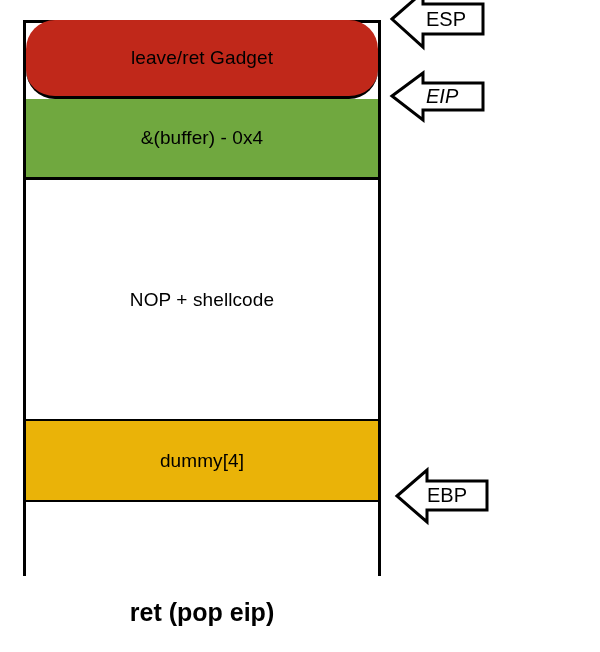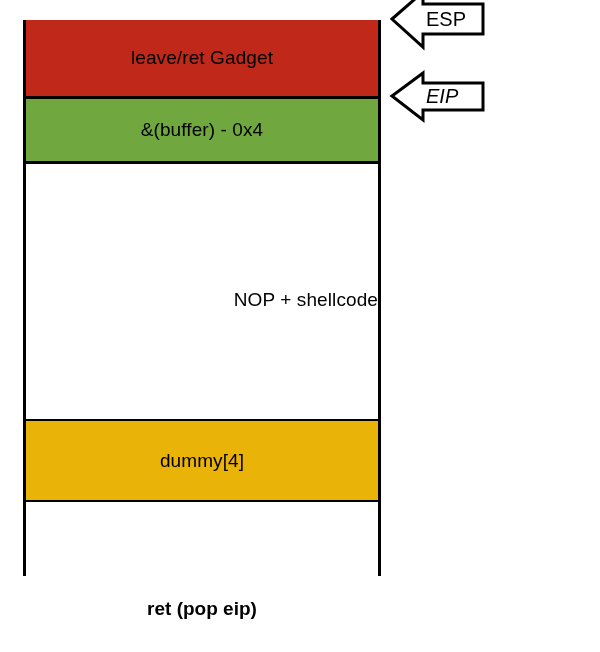--- a/index.html
+++ b/index.html
@@ -49,54 +49,54 @@
     color: #000000;
     letter-spacing: 0.1px;
   }
 
   
   .cell-gadget {
     top: -3px;
     height: 79px;
     background: #C0281A;
     border-bottom: 3px solid #000000;
+    border-radius: 29px;
   }
   .cell-buffer {
     top: 76px;
-    height: 65px;
+    height: 81px;
     background: #70A83F;
     border-bottom: 3px solid #000000;
   }
   .cell-shellcode {
     top: 157px;
     height: 241px;
     background: #ffffff;
     border-bottom: 2px solid #000000;
-    justify-content: flex-end;
   }
   .cell-dummy {
     top: 398px;
     height: 81px;
     background: #eab308;
     border-bottom: 2px solid #000000;
   }
   .cell-empty {
     top: 479px;
     height: 77px;
     background: #ffffff;
   }
 
   
   .caption {
     position: absolute;
     left: 23px;
     top: 598px;
     width: 358px;
     text-align: center;
-    font-size: 19px;
+    font-size: 25px;
     font-weight: bold;
     color: #000000;
   }
 
   
   .ptr {
     position: absolute;
   }
   .ptr svg {
     display: block;
@@ -156,14 +156,20 @@
     <span class="ptr-label">ESP</span>
   </div>
 
   <div class="ptr ptr-eip">
     <svg width="95" height="51" viewBox="0 0 95 51">
       <polygon points="2,25 33,2 33,12 93,12 93,39 33,39 33,49" fill="#ffffff" stroke="#000000" stroke-width="3" stroke-linejoin="miter"></polygon>
     </svg>
     <span class="ptr-label">EIP</span>
   </div>
 
+  <div class="ptr ptr-ebp">
+    <svg width="95" height="57" viewBox="0 0 95 57">
+      <polygon points="2,28 32,2 32,13 92,13 92,42 32,42 32,54" fill="#ffffff" stroke="#000000" stroke-width="3" stroke-linejoin="miter"></polygon>
+    </svg>
+    <span class="ptr-label">EBP</span>
+  </div>
 
 </div>
 
 </body></html>

